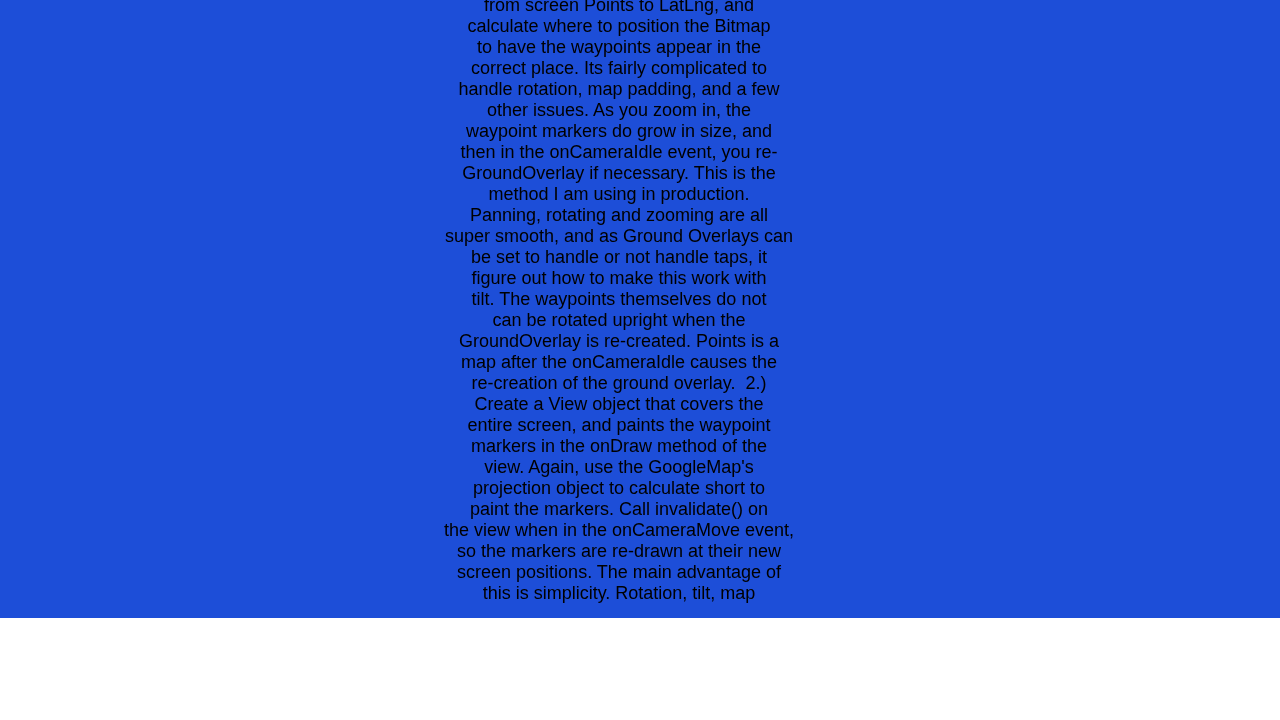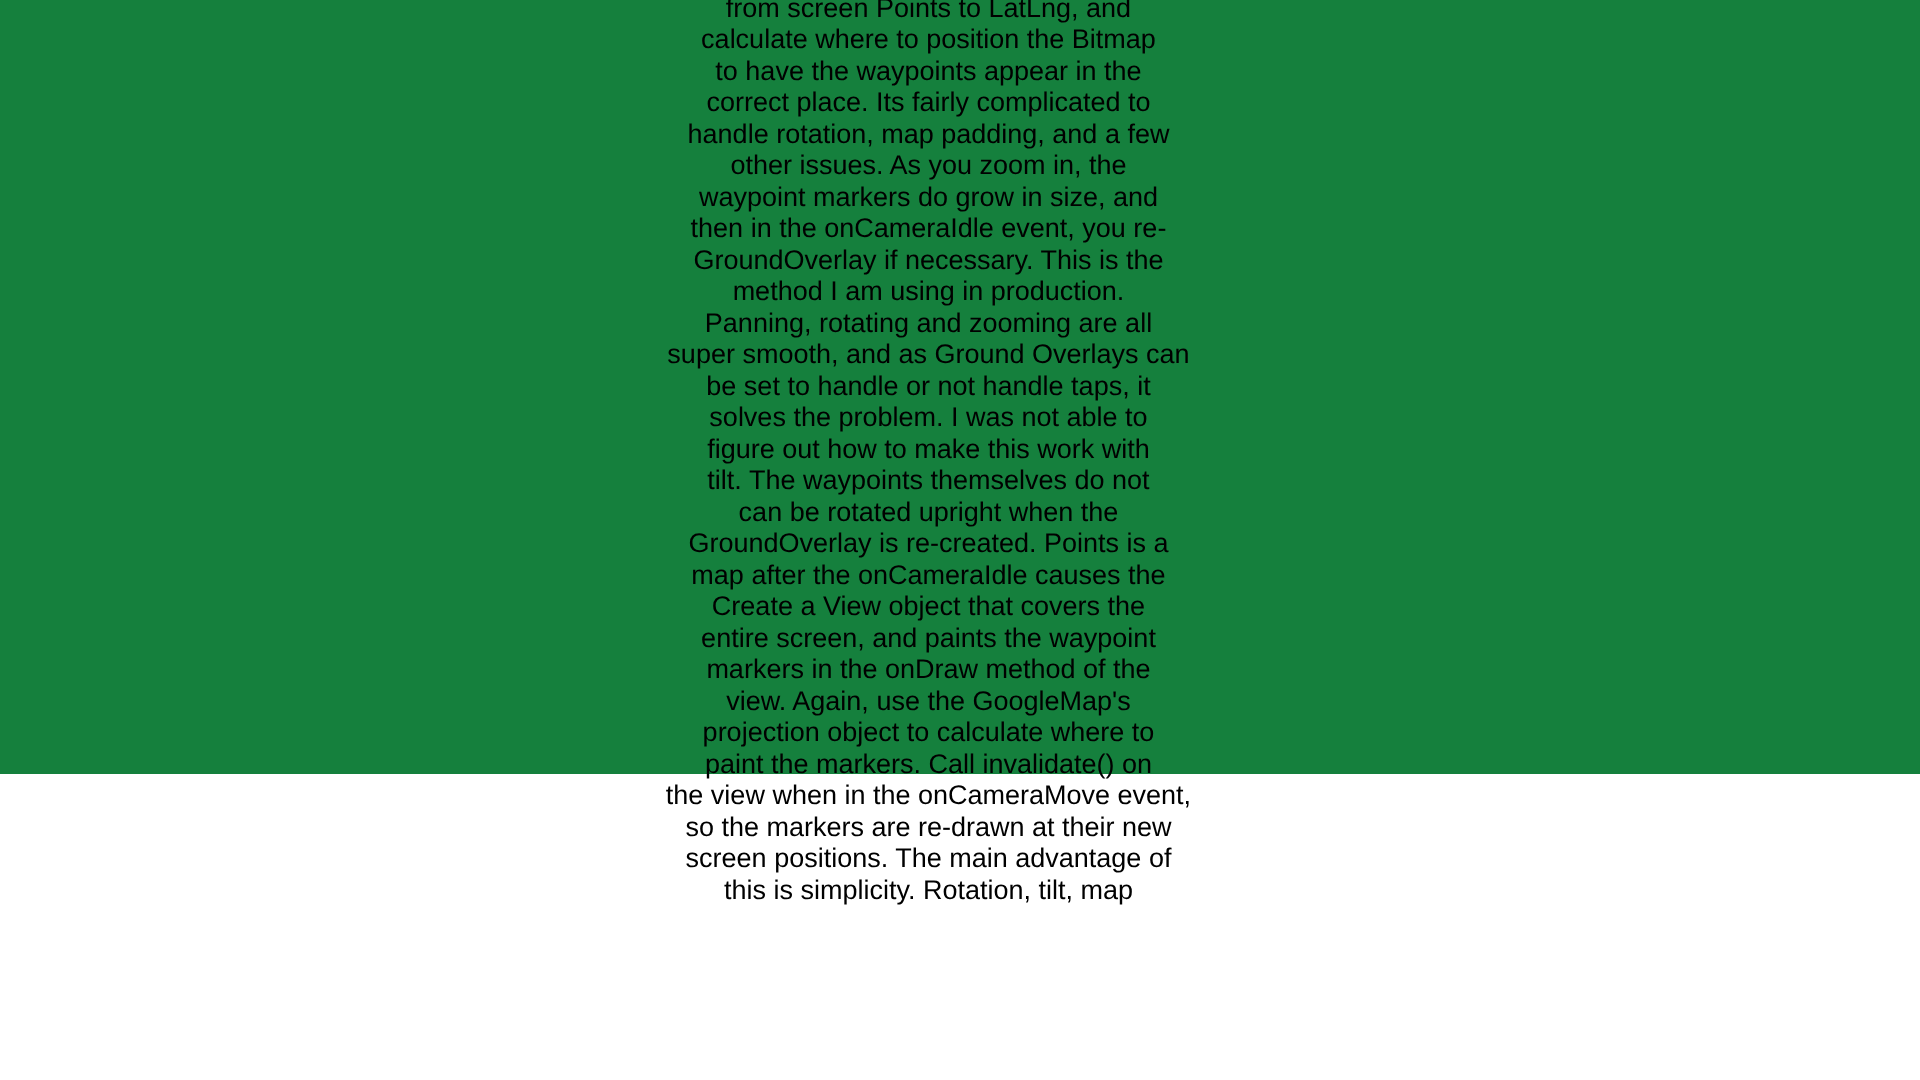--- a/index.html
+++ b/index.html
@@ -6,22 +6,22 @@
   html, body {
     width: 1280px;
     height: 720px;
     overflow: hidden;
     background: #ffffff;
     font-family: "Liberation Sans", sans-serif;
   }
   .page {
     position: relative;
     width: 1280px;
-    height: 516px;
-    background: #15803d;
+    height: 618px;
+    background: #1d4ed8;
   }
   
   .text-clip-region {
     position: absolute;
     left: 392px;
     top: 0;
     width: 454px;
     height: 682px;
     overflow: hidden;
   }
@@ -52,31 +52,31 @@
         <div class="text-line">correct place. Its fairly complicated to</div>
         <div class="text-line">handle rotation, map padding, and a few</div>
         <div class="text-line">other issues. As you zoom in, the</div>
         <div class="text-line">waypoint markers do grow in size, and</div>
         <div class="text-line">then in the onCameraIdle event, you re-</div>
         <div class="text-line">GroundOverlay if necessary. This is the</div>
         <div class="text-line">method I am using in production.</div>
         <div class="text-line">Panning, rotating and zooming are all</div>
         <div class="text-line">super smooth, and as Ground Overlays can</div>
         <div class="text-line">be set to handle or not handle taps, it</div>
-        <div class="text-line">solves the problem. I was not able to</div>
         <div class="text-line">figure out how to make this work with</div>
         <div class="text-line">tilt. The waypoints themselves do not</div>
         <div class="text-line">can be rotated upright when the</div>
         <div class="text-line">GroundOverlay is re-created. Points is a</div>
         <div class="text-line">map after the onCameraIdle causes the</div>
+        <div class="text-line">re-creation of the ground overlay.  2.)</div>
         <div class="text-line">Create a View object that covers the</div>
         <div class="text-line">entire screen, and paints the waypoint</div>
         <div class="text-line">markers in the onDraw method of the</div>
         <div class="text-line">view. Again, use the GoogleMap's</div>
-        <div class="text-line">projection object to calculate where to</div>
+        <div class="text-line">projection object to calculate short to</div>
         <div class="text-line">paint the markers. Call invalidate() on</div>
         <div class="text-line">the view when in the onCameraMove event,</div>
         <div class="text-line">so the markers are re-drawn at their new</div>
         <div class="text-line">screen positions. The main advantage of</div>
         <div class="text-line">this is simplicity. Rotation, tilt, map</div>
       </div>
   </div>
 </div>
 
 </body></html>

